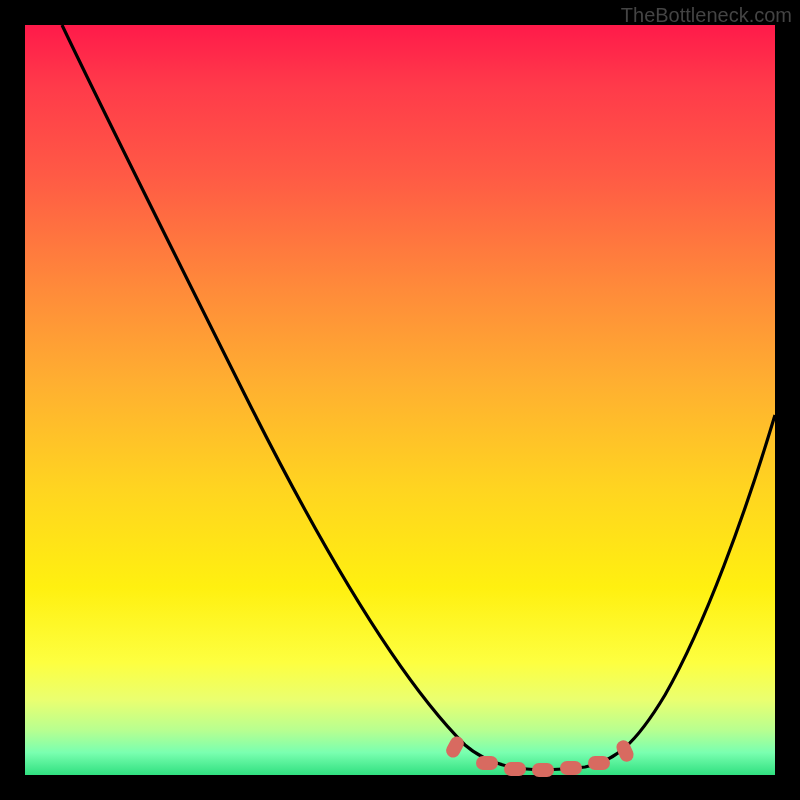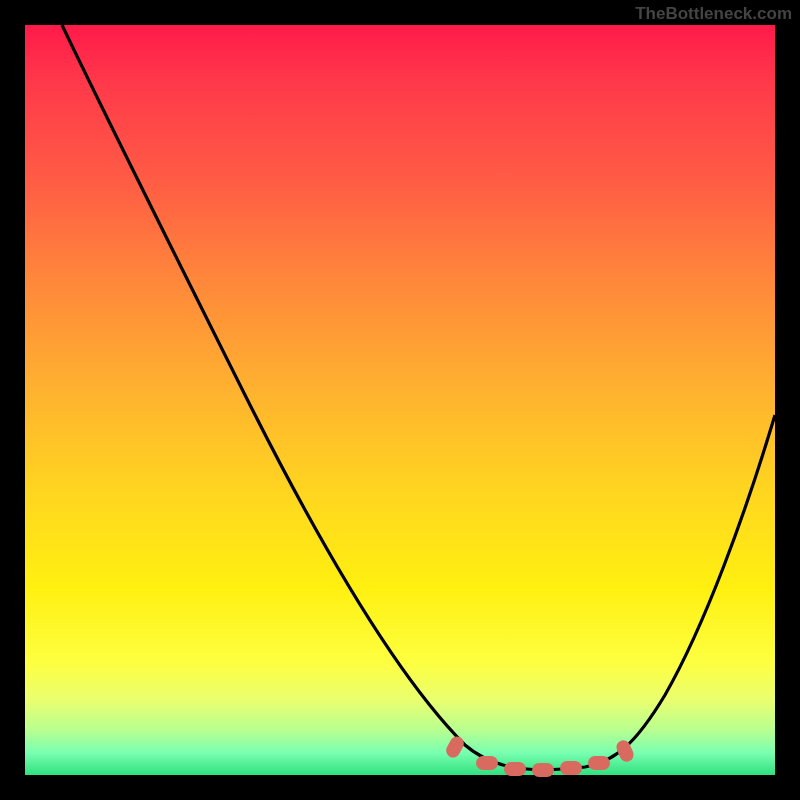--- a/index.html
+++ b/index.html
@@ -9,22 +9,22 @@
     height: 800px;
     background: #000;
     position: relative;
     font-family: Arial, Helvetica, sans-serif;
   }
   .watermark {
     position: absolute;
     top: 4px;
     right: 8px;
     color: #444;
-    font-size: 17px;
-    font-weight: 700;
+    font-size: 20px;
+    font-weight: 400;
     z-index: 10;
   }
   .plot-area {
     position: absolute;
     left: 25px;
     top: 25px;
     width: 750px;
     height: 750px;
     background: linear-gradient(to bottom,
       #ff1a4a 0%,

